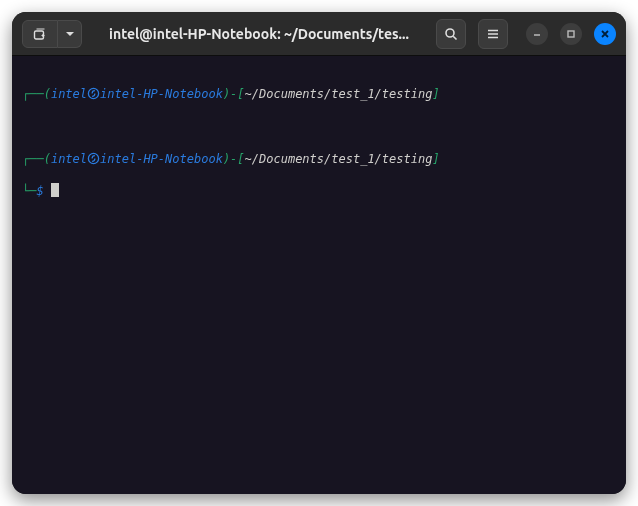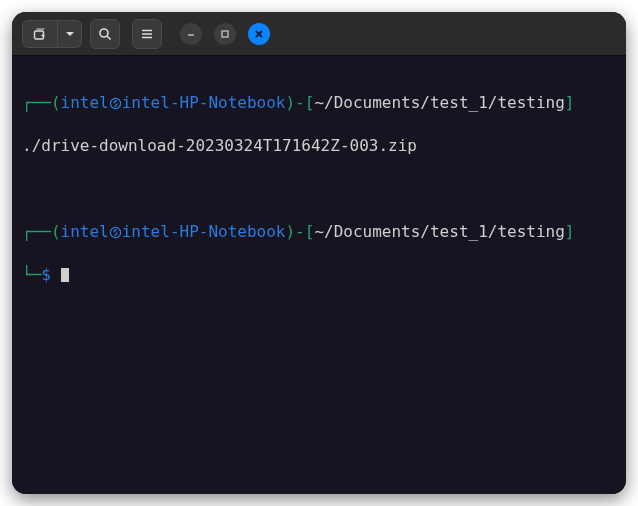--- a/index.html
+++ b/index.html
@@ -90,25 +90,26 @@
   }
   .dot-min { background: #3d3d3d; }
   .dot-max { background: #3d3d3d; }
   .dot-close { background: #0a84ff; }
   .dot-close svg { stroke: #001f3a; }
   .terminal-body {
     position: absolute;
     top: 44px; left: 0; right: 0; bottom: 0;
     background: #171421;
     padding: 14px 10px;
-    font-size: 16px;
+    font-size: 12px;
     line-height: 1.35;
     color: #c5c8c6;
     overflow: hidden;
     white-space: pre;
+    font-style: italic;
   }
   .line { display: block; }
   .bash-icon {
     display: inline-block;
     width: 13px; height: 13px;
     vertical-align: -2px;
   }
   .green { color: #26a269; }
   .blue  { color: #2a7bde; }
   .gray  { color: #8a8a8a; }
@@ -140,20 +141,21 @@
           <path d="M10 7 v3 M8.5 8.5 h3" stroke-width="1.2"></path>
         </svg>
       </div>
       <div class="tb-btn dropdown">
         <svg width="10" height="10" viewBox="0 0 10 10" fill="#ddd">
           <path d="M1 3 L5 7 L9 3 Z"></path>
         </svg>
       </div>
     </div>
 
+    <div class="tb-title">intel@intel-HP-Notebook: ~/Documents/tes...</div>
 
     <div class="tb-right">
       <div class="tb-icon">
         <svg width="14" height="14" viewBox="0 0 14 14" fill="none" stroke="#ddd" stroke-width="1.6">
           <circle cx="6" cy="6" r="4"></circle>
           <path d="M9.2 9.2 L12.5 12.5"></path>
         </svg>
       </div>
       <div class="tb-icon">
         <svg width="14" height="14" viewBox="0 0 14 14" stroke="#ddd" stroke-width="1.6">
@@ -179,21 +181,20 @@
       </div>
     </div>
   </div>
 
   <div class="terminal-body">
 <span class="line"><span class="green">┌──</span><span class="green">(</span><span class="blue">intel</span><svg class="bash-icon" viewBox="0 0 14 14">
           <circle cx="7" cy="7" r="5.5" fill="none" stroke="#2a7bde" stroke-width="1.4"></circle>
           <path d="M5.5 7 A3 3 0 0 1 8.5 4" fill="none" stroke="#2a7bde" stroke-width="1.3"></path>
           <path d="M8.5 7 A3 3 0 0 1 5.5 10" fill="none" stroke="#2a7bde" stroke-width="1.3"></path>
         </svg><span class="blue">intel-HP-Notebook</span><span class="green">)-</span><span class="green">[</span><span class="white">~/Documents/test_1/testing</span><span class="green">]</span></span>
-<span class="line white">./drive-download-20230324T171642Z-003.zip</span>
 <span class="line"> </span>
 <span class="line"><span class="green">┌──</span><span class="green">(</span><span class="blue">intel</span><svg class="bash-icon" viewBox="0 0 14 14">
           <circle cx="7" cy="7" r="5.5" fill="none" stroke="#2a7bde" stroke-width="1.4"></circle>
           <path d="M5.5 7 A3 3 0 0 1 8.5 4" fill="none" stroke="#2a7bde" stroke-width="1.3"></path>
           <path d="M8.5 7 A3 3 0 0 1 5.5 10" fill="none" stroke="#2a7bde" stroke-width="1.3"></path>
         </svg><span class="blue">intel-HP-Notebook</span><span class="green">)-</span><span class="green">[</span><span class="white">~/Documents/test_1/testing</span><span class="green">]</span></span>
 <span class="line"><span class="green">└─</span><span class="blue">$</span> <span class="cursor-block"></span></span>
   </div>
 
 </div>

